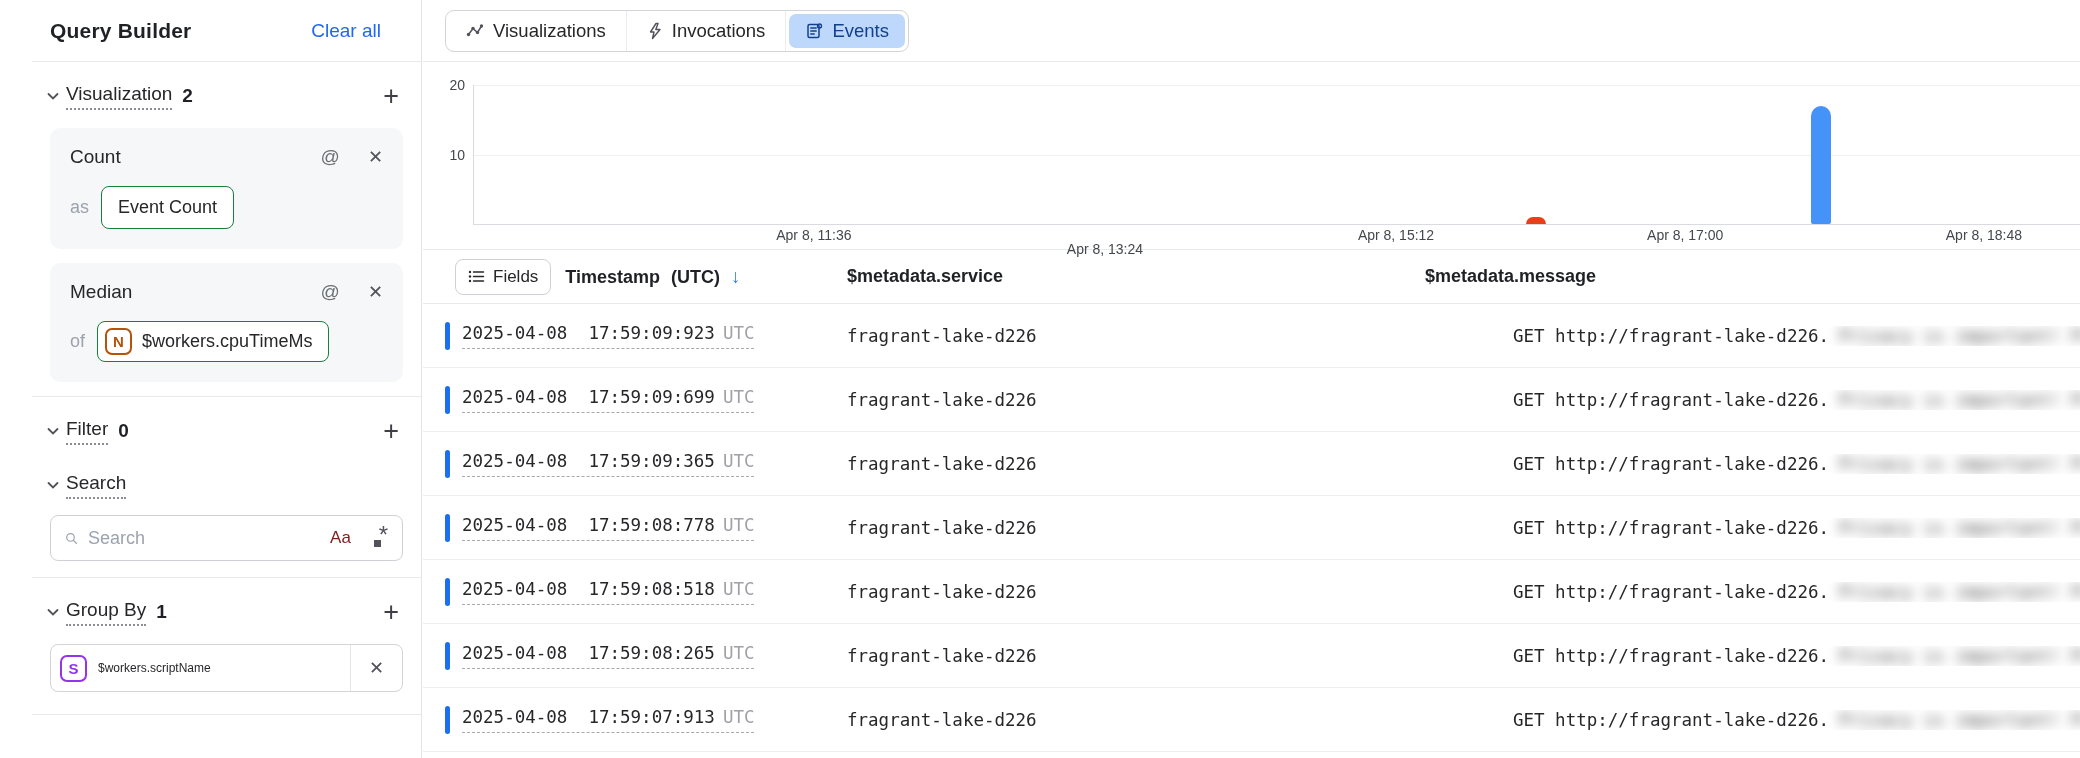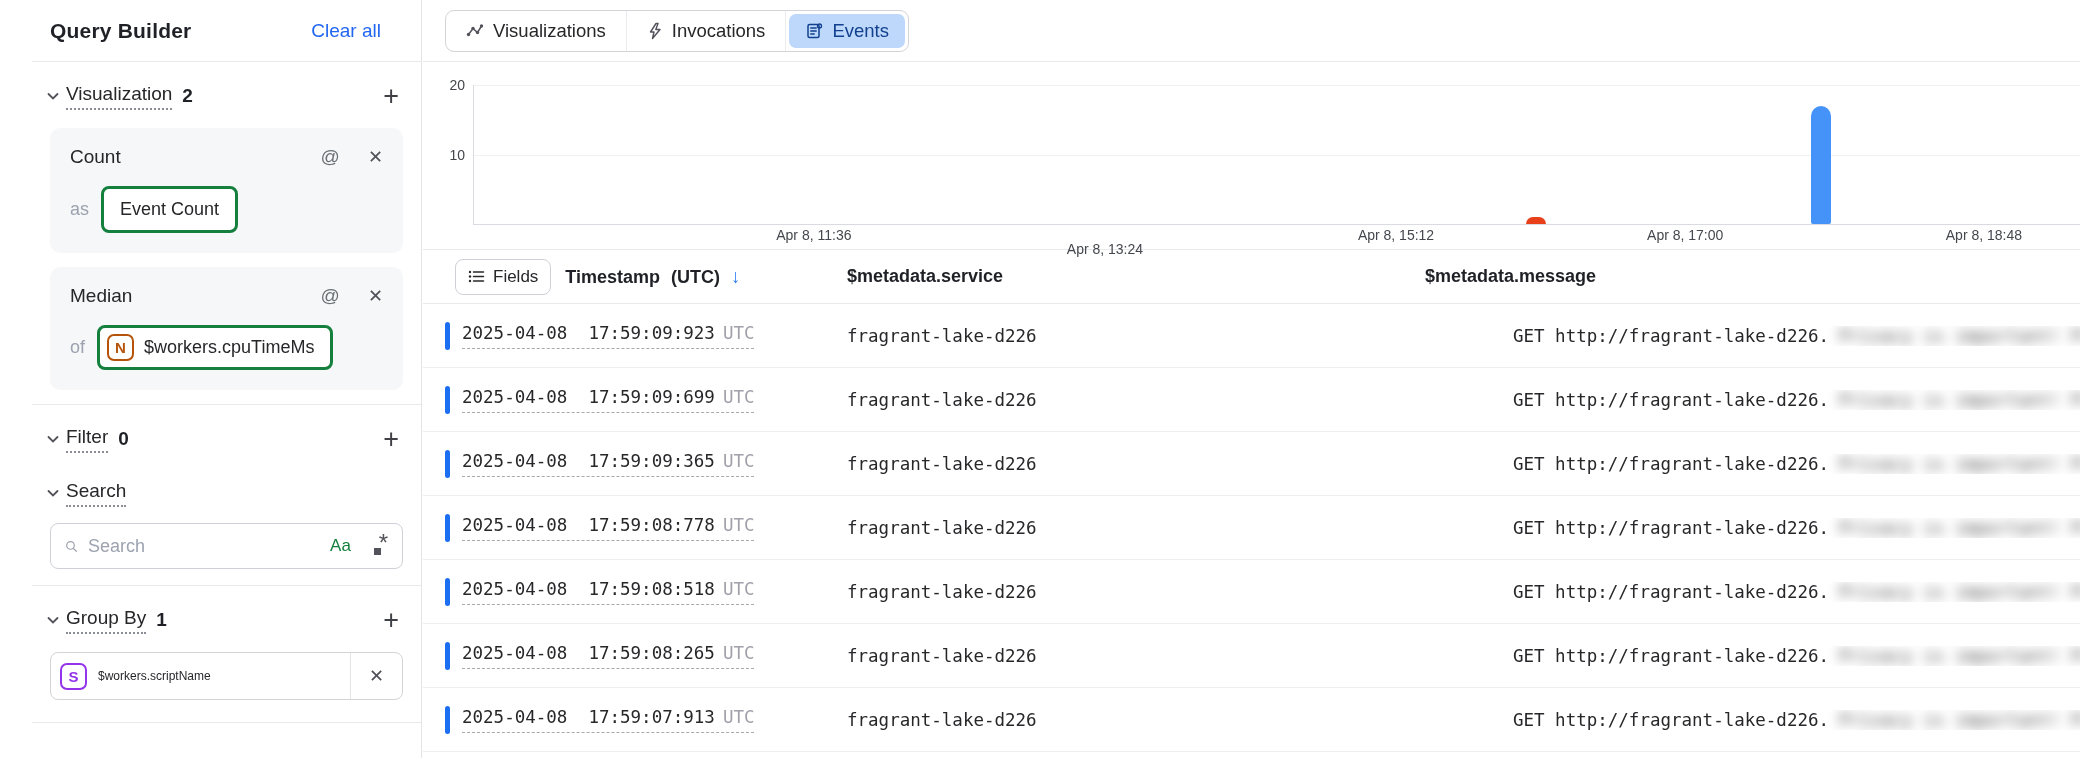--- a/index.html
+++ b/index.html
@@ -20,34 +20,34 @@
   .plus-btn { margin-left:auto; font-size:27px; font-weight:300; color:#3f3f46; line-height:1;
     cursor:pointer; padding:0 4px; }
   .card { background:#f6f7f8; border-radius:10px; margin:6px 18px 14px 18px; padding:18px 20px 20px 20px; }
   .card-head { display:flex; align-items:center; }
   .card-title { font-size:19px; font-weight:500; color:#27272a; }
   .card-icons { margin-left:auto; display:flex; gap:28px; align-items:center; }
   .at-icon { font-size:19px; color:#6b7075; cursor:pointer; }
   .x-icon { font-size:18px; color:#52525b; cursor:pointer; }
   .card-row { display:flex; align-items:center; margin-top:18px; gap:12px; }
   .dim-label { font-size:18px; color:#9ca3af; }
-  .pill { background:#fff; border:3px solid #15803d; border-radius:8px; padding:10px 16px;
+  .pill { background:#fff; border:1px solid #15803d; border-radius:8px; padding:10px 16px;
     font-size:18px; color:#27272a; display:inline-flex; align-items:center; gap:10px; }
   .pill.with-badge { padding:6px 16px 6px 7px; }
   .badge { width:27px; height:27px; border-radius:7px; display:inline-flex; align-items:center;
     justify-content:center; font-size:15px; font-weight:700; background:#fff; }
   .badge-n { border:2px solid #b45309; color:#b45309; }
   .badge-s { border:2px solid #9333ea; color:#9333ea; }
   .divider { border-top:1px solid #e8e9eb; margin-top:10px; }
   .search-box { margin:4px 18px 16px 18px; height:46px; border:1px solid #cfd1d6; border-radius:8px;
     display:flex; align-items:center; padding:0 14px; gap:10px; background:#fff; }
   .search-box input { border:none; outline:none; flex:1; font-size:18px; color:#27272a;
     font-family:"Liberation Sans", sans-serif; }
   .search-box input::placeholder { color:#9ca3af; }
-  .case-icon { font-size:17px; color:#15803d; margin-right:12px; cursor:pointer; }
+  .case-icon { font-size:17px; color:#7f1d1d; margin-right:12px; cursor:pointer; }
   .regex-icon { position:relative; width:22px; height:22px; cursor:pointer; }
   .regex-icon .rx-star { position:absolute; right:0; top:-6px; font-size:24px; color:#52525b; }
   .regex-icon .rx-dot { position:absolute; left:1px; bottom:2px; width:7px; height:7px; background:#52525b; }
   .chip { margin:6px 18px 0 18px; height:48px; border:1px solid #d4d4d8; border-radius:8px;
     display:flex; align-items:center; background:#fff; padding-left:9px; }
   .chip-label { font-size:12px; color:#27272a; margin-left:11px; flex:1; }
   .chip-x { width:52px; align-self:stretch; border-left:1px solid #e4e4e7; display:flex;
     align-items:center; justify-content:center; cursor:pointer; }
   .sb-bottom-divider { border-top:1px solid #e8e9eb; margin-top:22px; }
 

